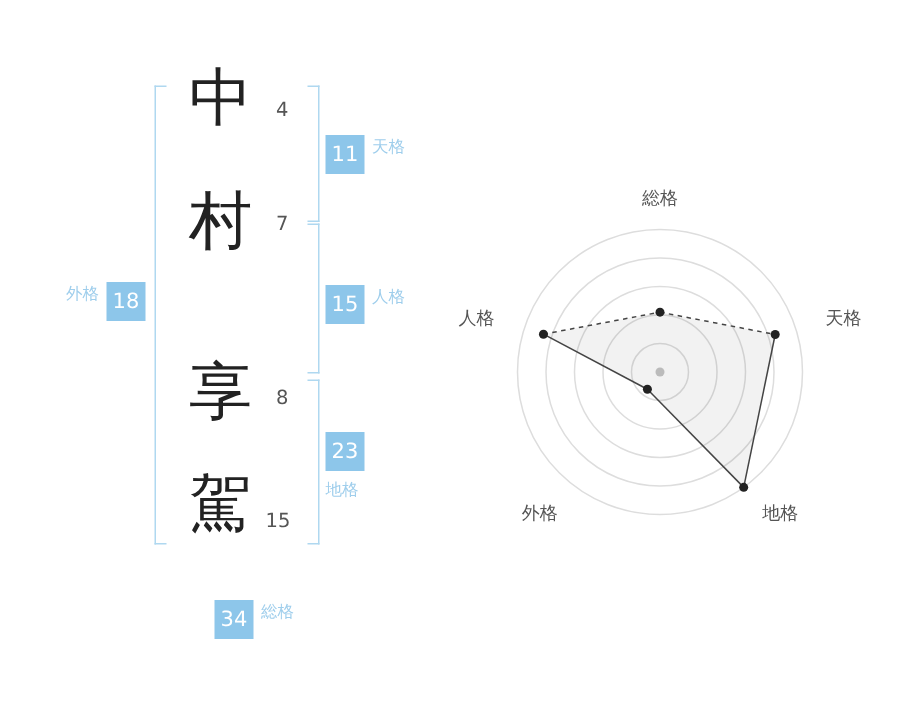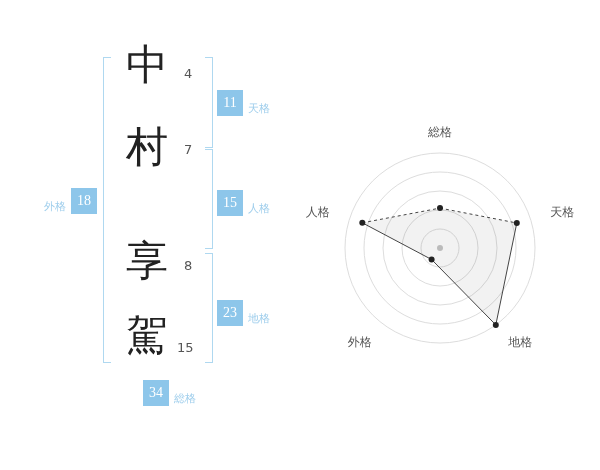--- a/index.html
+++ b/index.html
@@ -22,23 +22,22 @@
     color: var(--char-color, #222222);
   }
   .stroke-count {
     position: absolute;
     font-size: 13px;
     color: var(--stroke-color, #555555);
   }
   .kaku-group {
     position: absolute;
     display: flex;
-    align-items: flex-end;
+    align-items: flex-start;
     gap: 5px;
-    font-family: Liberation Serif, serif;
   }
   .kaku-box {
     width: 26px; height: 26px;
     background: var(--accent, #8DC6EA);
     color: #ffffff;
     display: flex; align-items: center; justify-content: center;
     font-size: 14px;
     flex: 0 0 auto;
   }
   .kaku-label {
@@ -91,26 +90,26 @@
   <div class="bracket bracket-right" style="top:253px;height:108px;"></div>
 
   <div class="kaku-group" style="left:217px;top:90px;">
     <span class="kaku-box">11</span>
     <span class="kaku-label">天格</span>
   </div>
   <div class="kaku-group" style="left:217px;top:190px;">
     <span class="kaku-box">15</span>
     <span class="kaku-label">人格</span>
   </div>
-  <div class="kaku-group" style="left:217px;top:300px;">
+  <div class="kaku-group" style="left:217px;top:288px;flex-direction:column;">
     <span class="kaku-box">23</span>
     <span class="kaku-label">地格</span>
   </div>
 
-  <div class="kaku-group" style="left:143px;top:380px;">
+  <div class="kaku-group" style="left:143px;top:400px;">
     <span class="kaku-box">34</span>
     <span class="kaku-label">総格</span>
   </div>
 
   <div class="radar-wrap">
     <svg id="radar-svg" width="280" height="280" viewBox="0 0 280 280">
         <circle cx="140" cy="140" r="95.0" fill="none" stroke="#dddddd" stroke-width="1"></circle>
         <circle cx="140" cy="140" r="76.0" fill="none" stroke="#dddddd" stroke-width="1"></circle>
         <circle cx="140" cy="140" r="57.0" fill="none" stroke="#dddddd" stroke-width="1"></circle>
         <circle cx="140" cy="140" r="38.0" fill="none" stroke="#dddddd" stroke-width="1"></circle>

